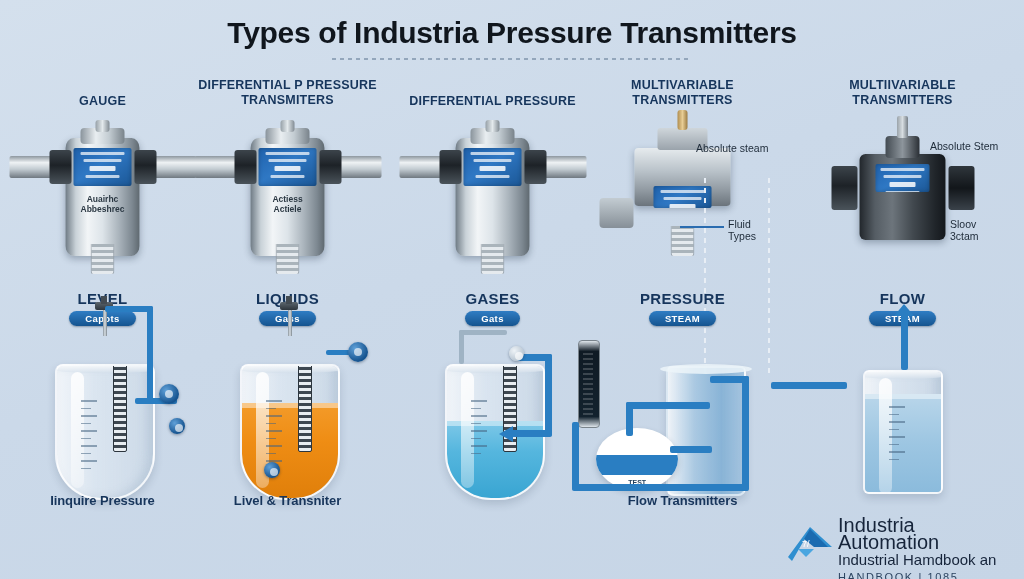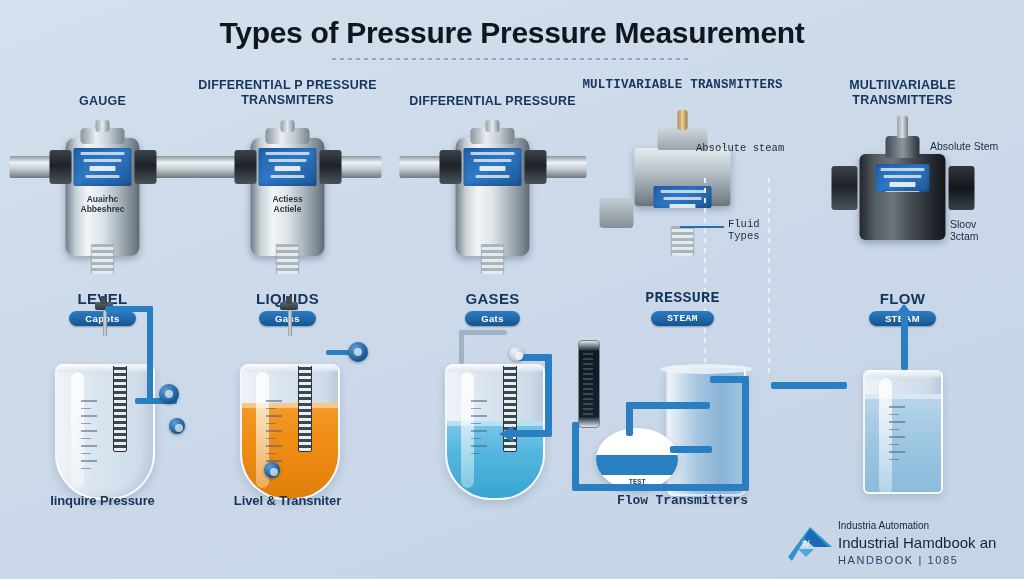--- a/index.html
+++ b/index.html
@@ -23,21 +23,21 @@
   }
   .title-rule{
     position:absolute;top:58px;left:50%;transform:translateX(-50%);
     width:360px;height:2px;
     background:repeating-linear-gradient(to right,#93a6bb 0 4px,transparent 4px 8px);
   }
 
   
   .col{position:absolute;top:78px;width:205px;height:470px;}
   .c0{left:0px;}   .c1{left:185px;} .c2{left:390px;}
-  .c3{left:580px;font-family:Liberation Mono, monospace;} .c4{left:800px;}
+  .c3{left:580px;} .c4{left:800px;}
 
   .col-head{
     text-align:center;font-size:12.5px;font-weight:bold;
     color:#16355c;letter-spacing:.2px;line-height:15px;
     text-transform:uppercase;
   }
   .c0 .col-head{padding-top:16px;}
   .c2 .col-head{padding-top:16px;}
 
   
@@ -275,31 +275,31 @@
     position:absolute;bottom:40px;width:100%;text-align:center;
     font-size:13px;font-weight:bold;color:#17355b;letter-spacing:-.1px;
   }
 
   
   .logo{position:absolute;right:12px;bottom:8px;width:230px;height:66px;}
   .logo-mark{
     position:absolute;left:6px;top:22px;width:44px;height:34px;
   }
   .logo-txt{position:absolute;left:56px;top:12px;}
-  .logo-l1{font-size:10px;color:#16243a;line-height:17px;filter:blur(.2px);}
+  .logo-l1{font-size:20px;color:#16243a;line-height:17px;filter:blur(.2px);}
   .logo-l2{font-size:15px;color:#16243a;line-height:18px;filter:blur(.2px);}
   .logo-l3{font-size:11px;color:#2c4461;letter-spacing:1.6px;margin-top:2px;
            filter:blur(.3px);}
 </style>
 </head>
 <body>
 
 <div class="canvas">
 
-  <div class="title">Types of Pressure Pressure Measurement</div>
+  <div class="title">Types of Industria Pressure Transmitters</div>
   <div class="title-rule"></div>
 
   <div class="col c0">
     <div class="col-head">GAUGE</div>
 
     <div class="device">
       <div class="dev-port-l"></div>
       <div class="dev-port-r"></div>
       <div class="dev-body"></div>
       <div class="dev-hex-l"></div>

